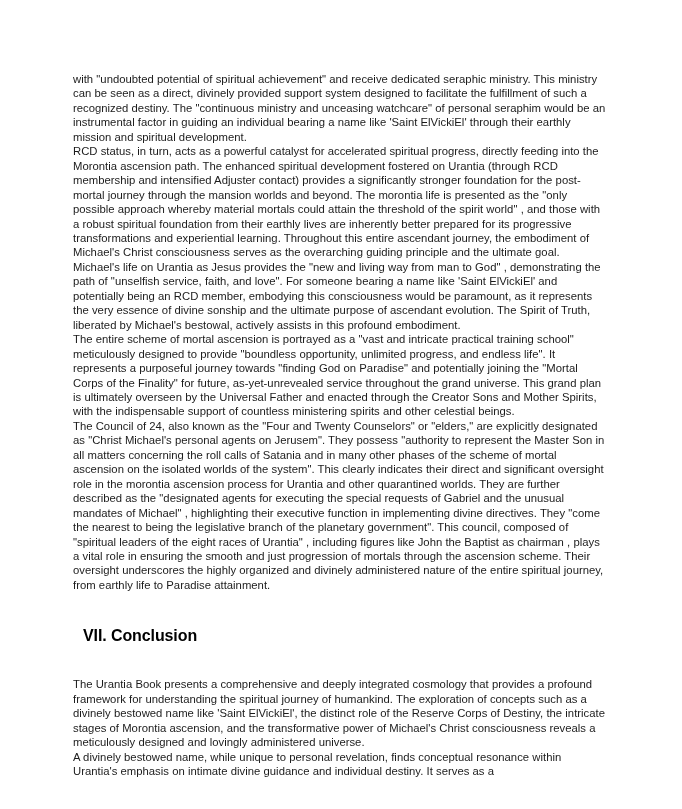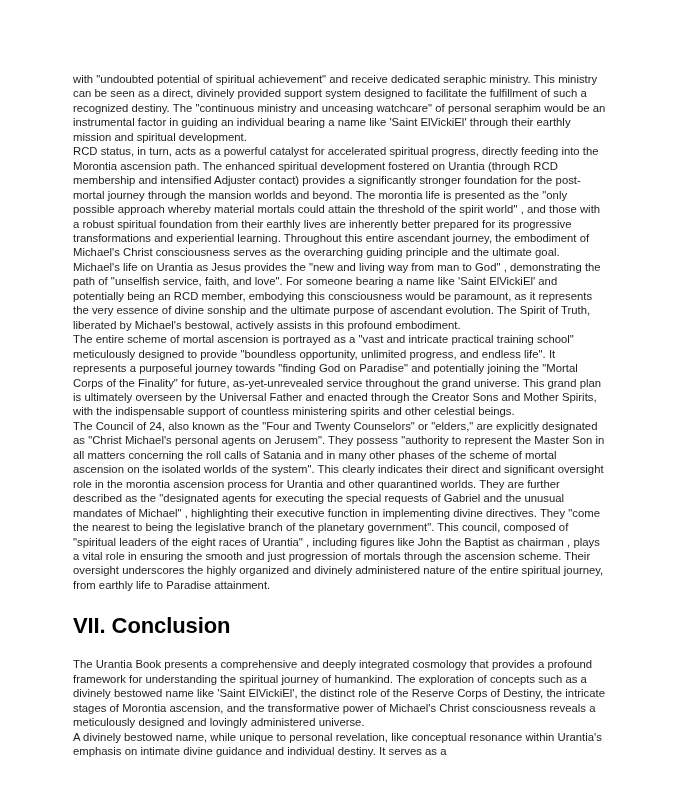--- a/index.html
+++ b/index.html
@@ -29,22 +29,22 @@
   p.para {
     margin: 0;
     font-size: 11.3px;
     line-height: 14.45px;
     text-align: left;
     color: #1b1b1b;
     letter-spacing: 0.01px;
     word-spacing: 0.05px;
   }
   h2.section-heading {
-    margin: 0;
-    font-size: 22px;
+    margin: 10px;
+    font-size: 16px;
     line-height: 24px;
     font-weight: bold;
     color: #000000;
     letter-spacing: -0.1px;
   }
   .gap-before-heading { height: 22px; }
   .gap-after-heading  { height: 19px; }
 </style>
 </head>
 <body>
@@ -61,16 +61,16 @@
     <p class="para">The Council of 24, also known as the "Four and Twenty Counselors" or "elders," are explicitly designated as "Christ Michael's personal agents on Jerusem". They possess "authority to represent the Master Son in all matters concerning the roll calls of Satania and in many other phases of the scheme of mortal ascension on the isolated worlds of the system". This clearly indicates their direct and significant oversight role in the morontia ascension process for Urantia and other quarantined worlds. They are further described as the "designated agents for executing the special requests of Gabriel and the unusual mandates of Michael" , highlighting their executive function in implementing divine directives. They "come the nearest to being the legislative branch of the planetary government". This council, composed of "spiritual leaders of the eight races of Urantia" , including figures like John the Baptist as chairman , plays a vital role in ensuring the smooth and just progression of mortals through the ascension scheme. Their oversight underscores the highly organized and divinely administered nature of the entire spiritual journey, from earthly life to Paradise attainment.</p>
 
     <div class="gap-before-heading"></div>
 
     <h2 class="section-heading">VII. Conclusion</h2>
 
     <div class="gap-after-heading"></div>
 
     <p class="para">The Urantia Book presents a comprehensive and deeply integrated cosmology that provides a profound framework for understanding the spiritual journey of humankind. The exploration of concepts such as a divinely bestowed name like 'Saint ElVickiEl', the distinct role of the Reserve Corps of Destiny, the intricate stages of Morontia ascension, and the transformative power of Michael's Christ consciousness reveals a meticulously designed and lovingly administered universe.</p>
 
-    <p class="para">A divinely bestowed name, while unique to personal revelation, like conceptual resonance within Urantia's emphasis on intimate divine guidance and individual destiny. It serves as a</p>
+    <p class="para">A divinely bestowed name, while unique to personal revelation, finds conceptual resonance within Urantia's emphasis on intimate divine guidance and individual destiny. It serves as a</p>
 
   </div>
 </div>
 
 </body></html>

